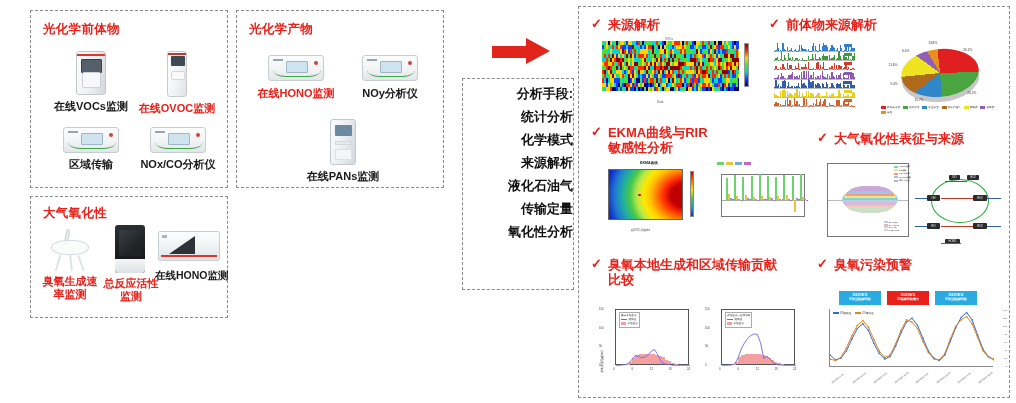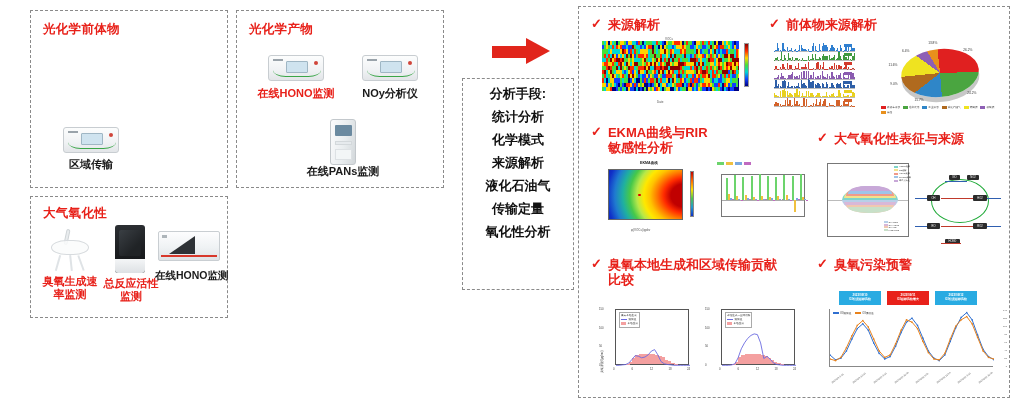--- a/index.html
+++ b/index.html
@@ -79,21 +79,21 @@
   .dev-spec .stem { position:absolute; left:7px; top:18px; width:6px; height:13px; background:#e6eaec; border:1px solid #cdd2d6; }
 
   
   .arrow { position:absolute; left:492px; top:38px; width:62px; height:26px; }
   .arrow .shaft { position:absolute; left:0; top:8px; width:38px; height:12px; background:#e1251b; }
   .arrow .head { position:absolute; left:34px; top:0; width:0; height:0;
     border-top:13px solid transparent; border-bottom:13px solid transparent; border-left:24px solid #e1251b; }
 
   
   #methods-panel { left:462px; top:78px; width:112px; height:212px; }
-  .m-list { padding-top:8px; text-align:center; }
+  .m-list { padding-top:8px; text-align:right; }
   .m-item { font-size:13px; font-weight:bold; color:#111; line-height:1.0; margin-bottom:10px; }
   .m-item.head { letter-spacing:0; }
 
   
   #results-panel { left:578px; top:6px; width:432px; height:392px; }
   .sect-title { position:absolute; display:flex; gap:6px; align-items:flex-start; }
   .chk { color:#e8211a; font-size:13px; font-weight:bold; line-height:1.05; }
   .st-text { color:#e8211a; font-weight:bold; font-size:13px; line-height:1.18; }
 
   .thumb { position:absolute; background:#fff; }
@@ -178,32 +178,57 @@
   .warn .lg i { width:6px; height:1.2px; display:inline-block; }
 </style>
 </head>
 <body>
 
 <div class="stage">
 
   <div class="panel" id="p-precursors" style="left:30px; top:10px; width:198px; height:178px;">
     <div class="panel-title" style="left:12px; top:10px;">光化学前体物</div>
 
-
+    <div class="cell" style="left:20px; top:40px; width:80px;">
+      <div class="dev dev-tower">
+          <div class="topbar"></div>
+          <div class="scr"></div>
+          <div class="door"></div>
+        </div>
+      <div class="cap" style="margin-top:5px;">在线VOCs监测</div>
+    </div>
+
+    <div class="cell" style="left:104px; top:40px; width:84px;">
+      <div class="dev dev-slim" style="position:relative;">
+          <div class="topbar"></div>
+          <div class="scr"></div>
+          <div class="panelw"></div>
+        </div>
+      <div class="cap red" style="margin-top:5px;">在线OVOC监测</div>
+    </div>
 
     <div class="cell" style="left:18px; top:116px; width:84px;">
       <div class="dev dev-box" style="position:relative;">
           <div class="ttl"></div>
           <div class="scr"></div>
           <div class="rled"></div>
           <div class="swoosh"></div>
         </div>
       <div class="cap" style="margin-top:5px;">区域传输</div>
     </div>
 
+    <div class="cell" style="left:104px; top:116px; width:86px;">
+      <div class="dev dev-box" style="position:relative;">
+          <div class="ttl"></div>
+          <div class="scr"></div>
+          <div class="rled"></div>
+          <div class="swoosh"></div>
+        </div>
+      <div class="cap" style="margin-top:5px;">NOx/CO分析仪</div>
+    </div>
   </div>
 
   <div class="panel" id="p-products" style="left:236px; top:10px; width:208px; height:178px;">
     <div class="panel-title" style="left:12px; top:10px;">光化学产物</div>
 
     <div class="cell" style="left:14px; top:44px; width:90px;">
       <div class="dev dev-box" style="position:relative;">
           <div class="ttl"></div>
           <div class="scr"></div>
           <div class="rled"></div>
@@ -221,21 +246,21 @@
         </div>
       <div class="cap" style="margin-top:6px;">NOy分析仪</div>
     </div>
 
     <div class="cell" style="left:58px; top:108px; width:96px;">
       <div class="dev dev-cab" style="position:relative;">
           <div class="scr"></div>
           <div class="bar"></div>
           <div class="bar2"></div>
         </div>
-      <div class="cap" style="">在线PANs监测</div>
+      <div class="cap" style="margin-top:5px;">在线PANs监测</div>
     </div>
   </div>
 
   <div class="panel" id="p-oxidation" style="left:30px; top:196px; width:198px; height:122px;">
     <div class="panel-title" style="left:12px; top:8px;">大气氧化性</div>
 
     <div class="cell" style="left:8px; top:30px; width:62px;">
       <div class="dev dev-trap" style="margin-left:8px;">
         <div class="arm"></div>
           <div class="cham"></div>

